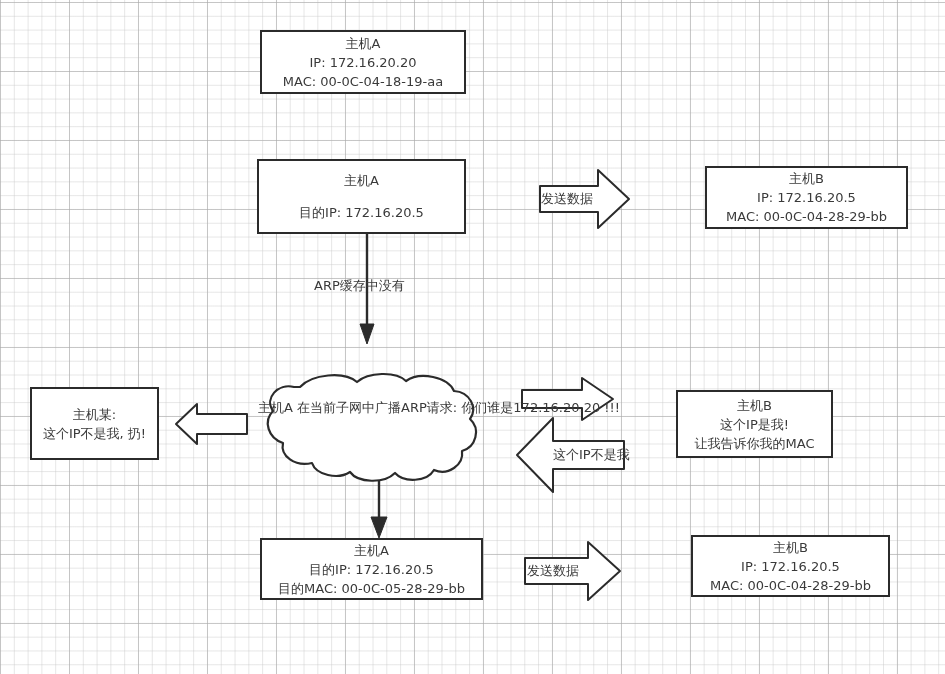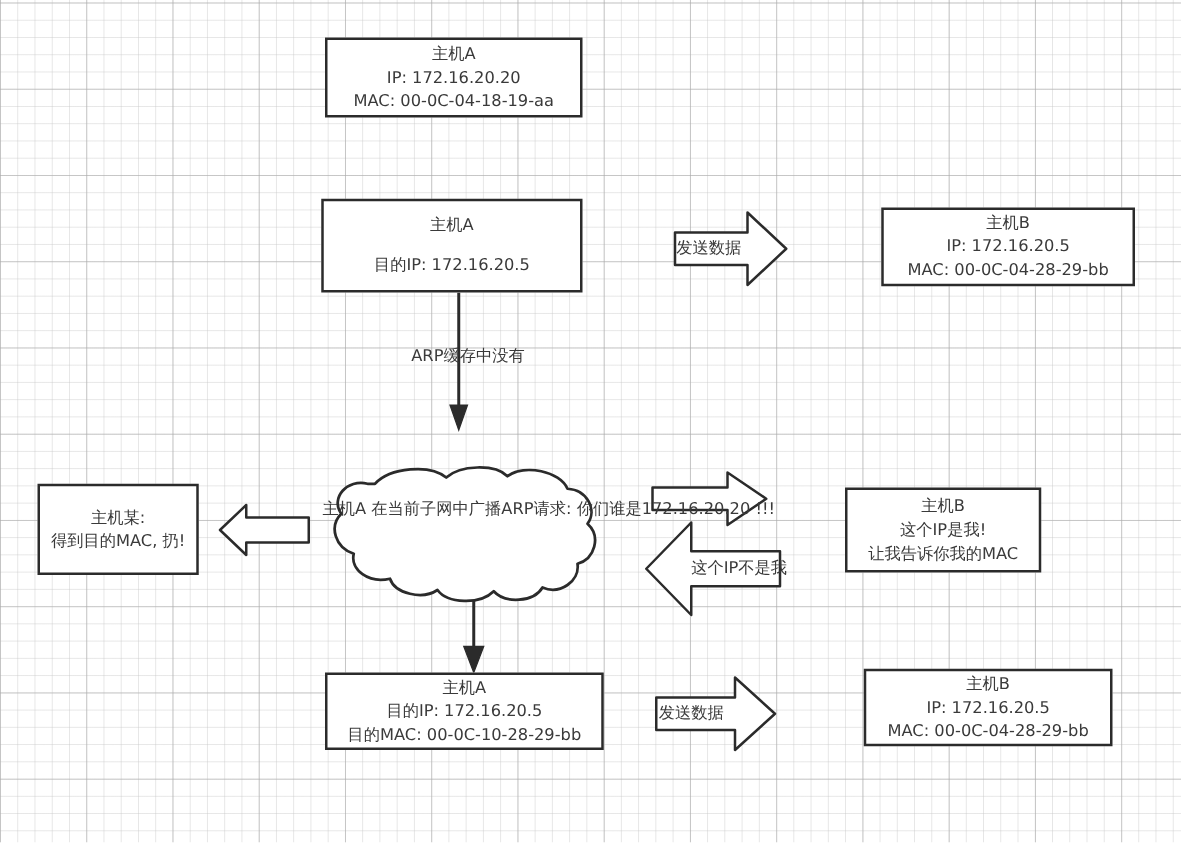--- a/index.html
+++ b/index.html
@@ -151,48 +151,48 @@
   </div>
 
   <div class="node" style="left:705px; top:166px; width:203px; height:63px;">
     <span class="ln">主机B</span>
     <span class="ln">IP: 172.16.20.5</span>
     <span class="ln">MAC: 00-0C-04-28-29-bb</span>
   </div>
 
   <div class="node" style="left:30px; top:387px; width:129px; height:73px;text-align:right;">
     <span class="ln">主机某:</span>
-    <span class="ln">得到目的MAC, 扔!</span>
+    <span class="ln">这个IP不是我, 扔!</span>
   </div>
 
   <div class="node" style="left:676px; top:390px; width:157px; height:68px;">
     <span class="ln">主机B</span>
     <span class="ln">这个IP是我!</span>
     <span class="ln">让我告诉你我的MAC</span>
   </div>
 
   <div class="node" style="left:260px; top:538px; width:223px; height:62px;">
     <span class="ln">主机A</span>
     <span class="ln">目的IP: 172.16.20.5</span>
-    <span class="ln">目的MAC: 00-0C-10-28-29-bb</span>
+    <span class="ln">目的MAC: 00-0C-05-28-29-bb</span>
   </div>
 
   <div class="node" style="left:691px; top:535px; width:199px; height:62px;">
     <span class="ln">主机B</span>
     <span class="ln">IP: 172.16.20.5</span>
     <span class="ln">MAC: 00-0C-04-28-29-bb</span>
   </div>
 
   <div class="cloudtext" style="left:258px; top:398px; width:212px;">
     <span class="ln">主机A</span>
     <span class="ln">在当前子网中广播ARP请求:</span>
     <span class="ln">你们谁是172.16.20.20 !!!</span>
   </div>
 
-  <div class="edge-label" style="left:329px; top:278px;">ARP缓存中没有</div>
+  <div class="edge-label" style="left:314px; top:278px;">ARP缓存中没有</div>
 
   <div class="arrow-label" style="left:541px; top:191px; width:57px;">发送数据</div>
 
   <div class="arrow-label" style="left:553px; top:447px; width:71px;">这个IP不是我</div>
 
   <div class="arrow-label" style="left:527px; top:563px; width:60px;">发送数据</div>
 
 </div>
 
 </body></html>

